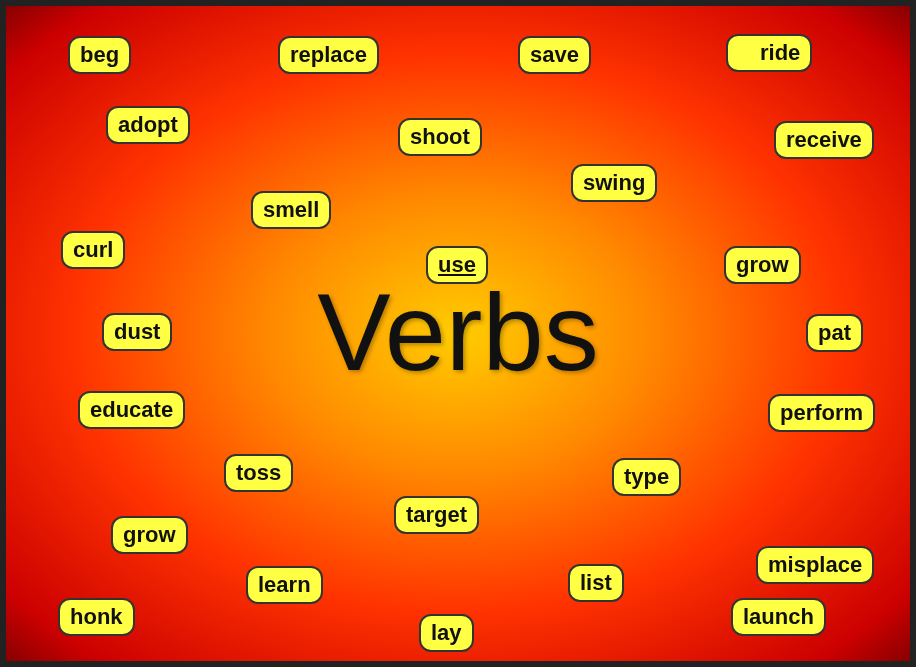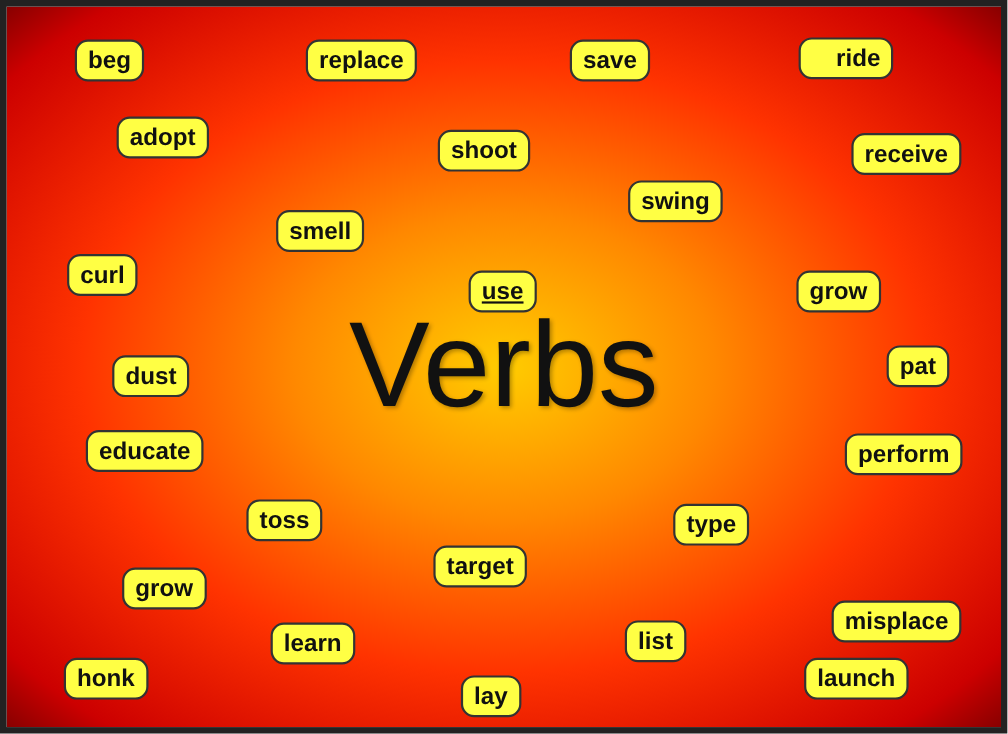--- a/index.html
+++ b/index.html
@@ -54,21 +54,21 @@
     <div class="verb-word" style="left: 512px; top: 30px;">save</div>
     <div class="verb-word" style="left: 720px; top: 28px; padding-left: 32px;">ride</div>
     <div class="verb-word" style="left: 100px; top: 100px;">adopt</div>
     <div class="verb-word" style="left: 392px; top: 112px;">shoot</div>
     <div class="verb-word" style="left: 768px; top: 115px;">receive</div>
     <div class="verb-word" style="left: 565px; top: 158px;">swing</div>
     <div class="verb-word" style="left: 245px; top: 185px;">smell</div>
     <div class="verb-word" style="left: 55px; top: 225px;">curl</div>
     <div class="verb-word" style="left: 718px; top: 240px;">grow</div>
     <div class="verb-word" style="left: 420px; top: 240px; text-decoration: underline;">use</div>
-    <div class="verb-word" style="left: 96px; top: 317px;">dust</div>
+    <div class="verb-word" style="left: 96px; top: 307px;">dust</div>
     <div class="verb-word" style="left: 800px; top: 308px;">pat</div>
     <div class="verb-word" style="left: 72px; top: 385px;">educate</div>
     <div class="verb-word" style="left: 762px; top: 388px;">perform</div>
     <div class="verb-word" style="left: 218px; top: 448px;">toss</div>
     <div class="verb-word" style="left: 573px; top: 452px; margin-left: 33px;">type</div>
     <div class="verb-word" style="left: 388px; top: 490px;">target</div>
     <div class="verb-word" style="left: 750px; top: 510px; margin-top: 30px;">misplace</div>
     <div class="verb-word" style="left: 105px; top: 510px;">grow</div>
     <div class="verb-word" style="left: 240px; top: 560px;">learn</div>
     <div class="verb-word" style="left: 562px; top: 558px;">list</div>

